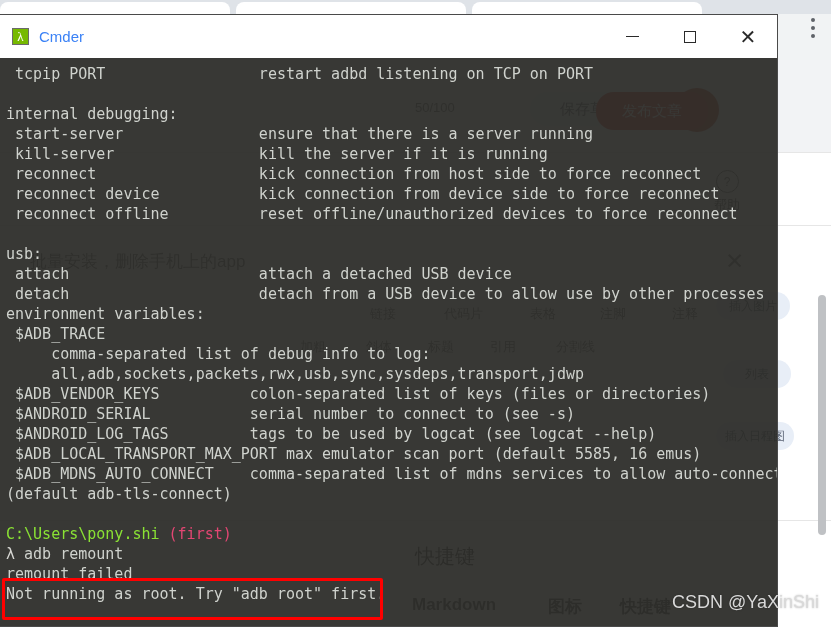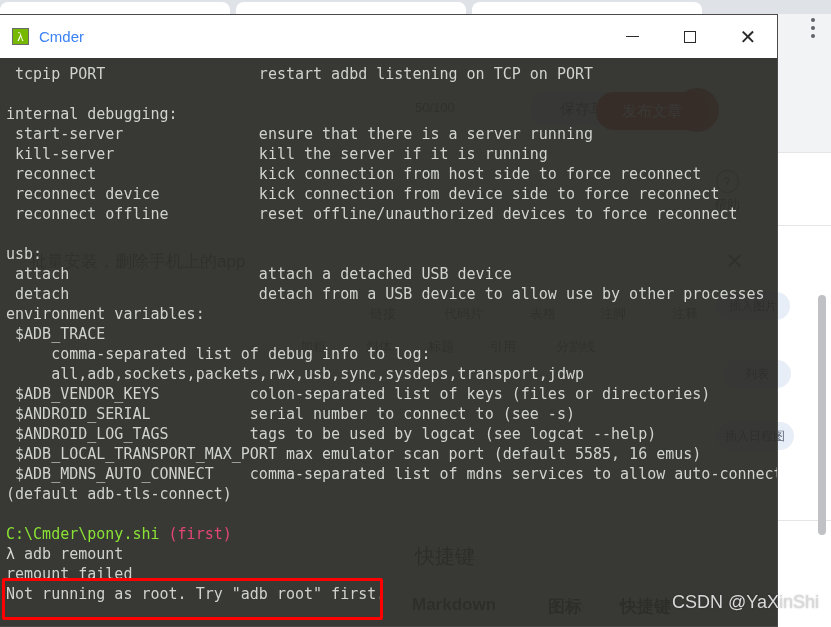--- a/index.html
+++ b/index.html
@@ -377,21 +377,21 @@
  $ADB_TRACE
      comma-separated list of debug info to log:
      all,adb,sockets,packets,rwx,usb,sync,sysdeps,transport,jdwp
  $ADB_VENDOR_KEYS          colon-separated list of keys (files or directories)
  $ANDROID_SERIAL           serial number to connect to (see -s)
  $ANDROID_LOG_TAGS         tags to be used by logcat (see logcat --help)
  $ADB_LOCAL_TRANSPORT_MAX_PORT max emulator scan port (default 5585, 16 emus)
  $ADB_MDNS_AUTO_CONNECT    comma-separated list of mdns services to allow auto-connect
 (default adb-tls-connect)
 
-<span class="c-green">C:\Cmder\pony.shi</span> <span class="c-magenta">(first)</span>
+<span class="c-green">C:\Users\pony.shi</span> <span class="c-magenta">(first)</span>
 <span class="c-lambda">λ</span> adb remount
 remount failed
 Not running as root. Try "adb root" first.</pre>
   </div>
 </div>
 
 <div id="annotation-box"></div>
 
 <div id="watermark">CSDN @YaXinShi</div>
 

